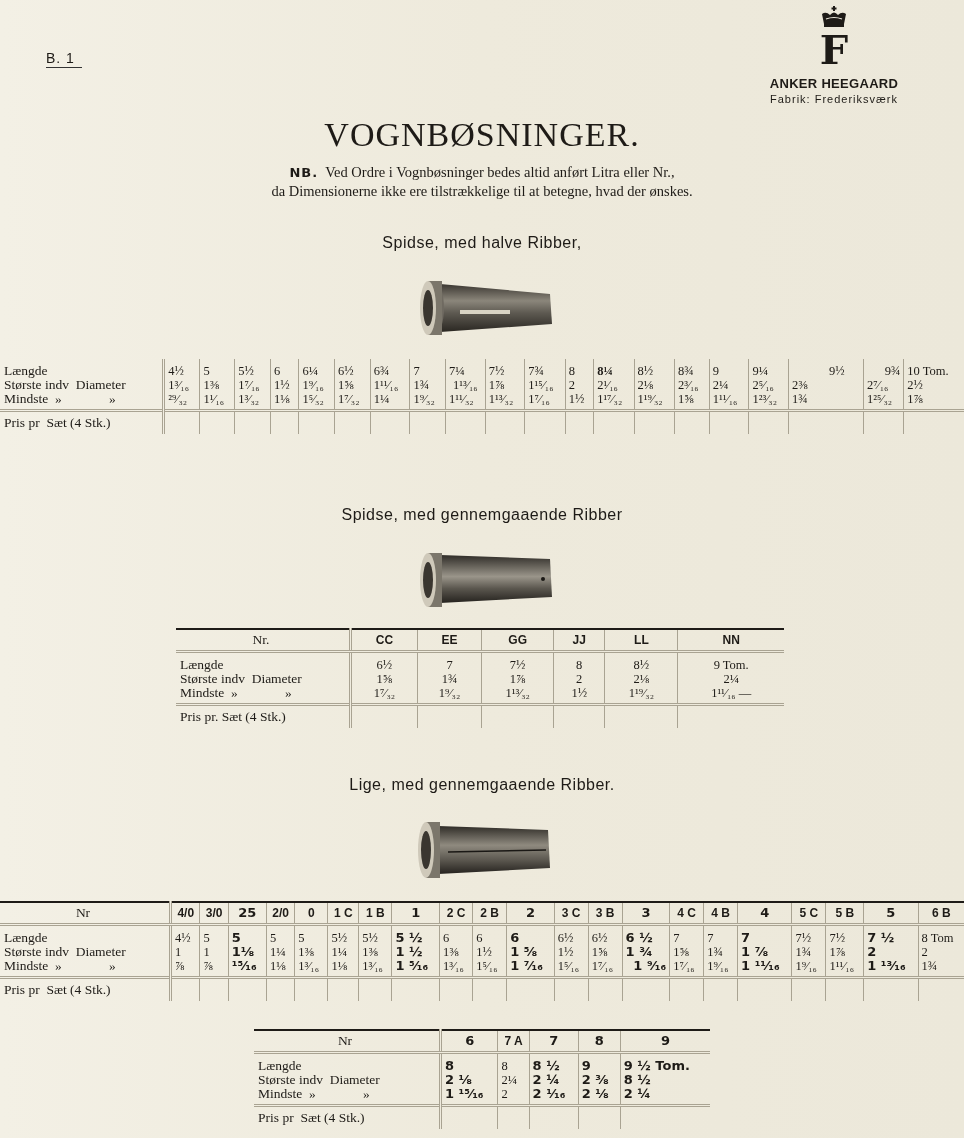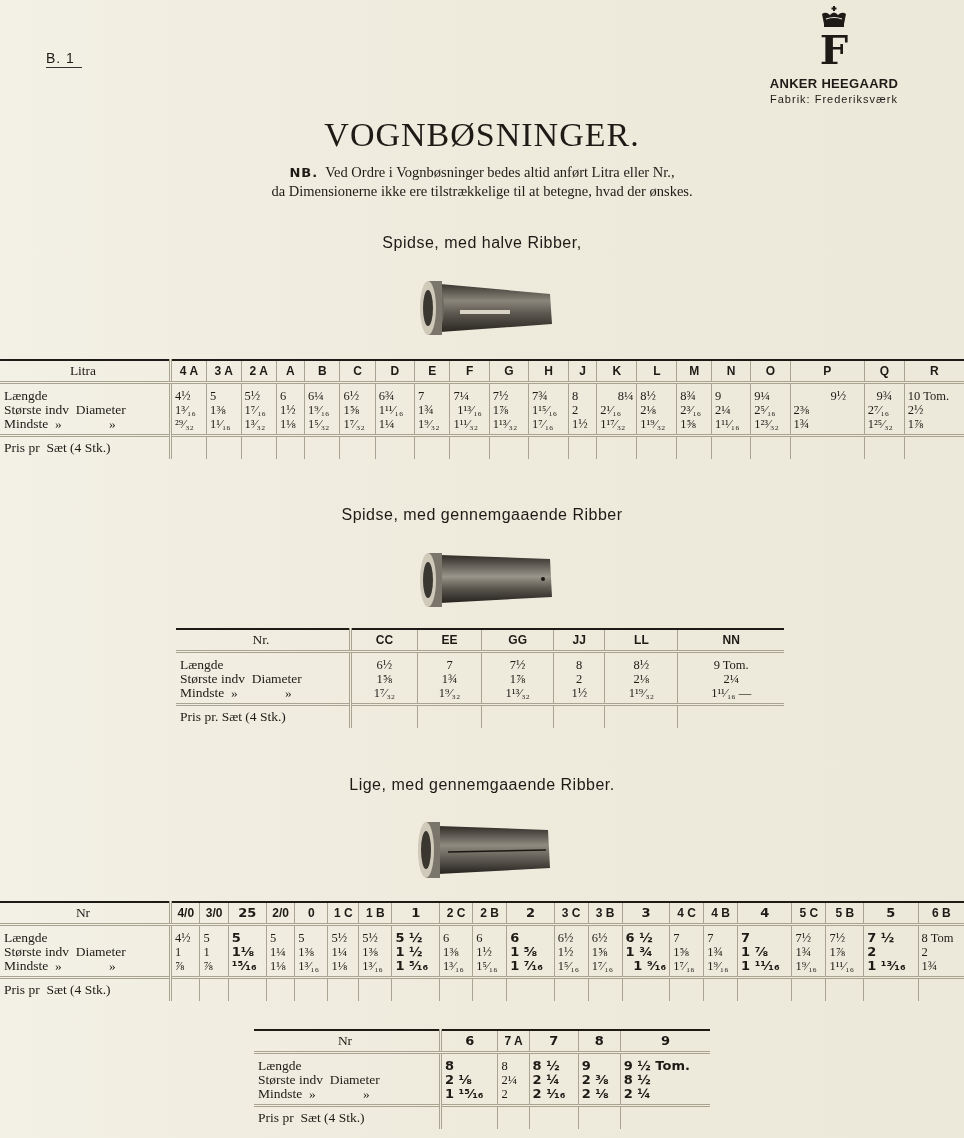--- a/index.html
+++ b/index.html
@@ -82,64 +82,41 @@
     <path d="M30 12 L140 22 L142 52 L30 60 Z" fill="url(#g1)"></path>
     <rect x="50" y="38" width="50" height="4" fill="#d8d3c4"></rect>
     <ellipse cx="24" cy="36" rx="10" ry="27" fill="#6f6a61"></ellipse>
     <rect x="18" y="9" width="14" height="54" fill="#7b766b"></rect>
     <ellipse cx="18" cy="36" rx="8" ry="27" fill="#cfc9ba"></ellipse>
     <ellipse cx="18" cy="36" rx="5" ry="18" fill="#3a3630"></ellipse>
   </svg>
 
   <table class="spec" style="left:0; top:359px; width:964px;">
     <tbody>
-        <tr class="hdr" id="t0-hdr">
-          <td class="lblr" style="width:160px;">Litra</td>
-          <td class="sep">4 A</td>
-          <td>3 A</td>
-          <td>2 A</td>
-          <td>A</td>
-          <td>B</td>
-          <td>C</td>
-          <td>D</td>
-          <td>E</td>
-          <td>F</td>
-          <td>G</td>
-          <td>H</td>
-          <td>J</td>
-          <td>K</td>
-          <td>L</td>
-          <td>M</td>
-          <td>N</td>
-          <td>O</td>
-          <td>P</td>
-          <td>Q</td>
-          <td>R</td>
-        </tr>
     <tr class="first" id="t0-len">
           <td class="lbl">Længde</td>
           <td class="sep" style="text-align: left;">4½</td>
           <td style="text-align: left;">5</td>
           <td style="text-align: left;">5½</td>
           <td style="text-align: left;">6</td>
           <td style="text-align: left;">6¼</td>
           <td style="text-align: left;">6½</td>
           <td style="text-align: left;">6¾</td>
           <td style="text-align: left;">7</td>
           <td style="text-align: left;">7¼</td>
           <td style="text-align: left;">7½</td>
           <td style="text-align: left;">7¾</td>
           <td style="text-align: left;">8</td>
-          <td style="text-align: right;">8¼</td>
+          <td style="text-align: left; font-weight: bold;">8¼</td>
           <td style="text-align: left;">8½</td>
           <td style="text-align: left;">8¾</td>
           <td style="text-align: left;">9</td>
           <td style="text-align: left;">9¼</td>
           <td style="text-align: left; padding-left: 40px;">9½</td>
-          <td style="text-align: center;">9¾</td>
+          <td style="text-align: right;">9¾</td>
           <td style="text-align: left;">10 Tom.</td>
         </tr>
     <tr id="t0-max">
           <td class="lbl" style="white-space:pre;">Største indv  Diameter</td>
           <td class="sep" style="text-align: left;">1³⁄₁₆</td>
           <td style="text-align: left;">1⅜</td>
           <td style="text-align: left;">1⁷⁄₁₆</td>
           <td style="text-align: left;">1½</td>
           <td style="text-align: left;">1⁹⁄₁₆</td>
           <td style="text-align: left;">1⅝</td>

